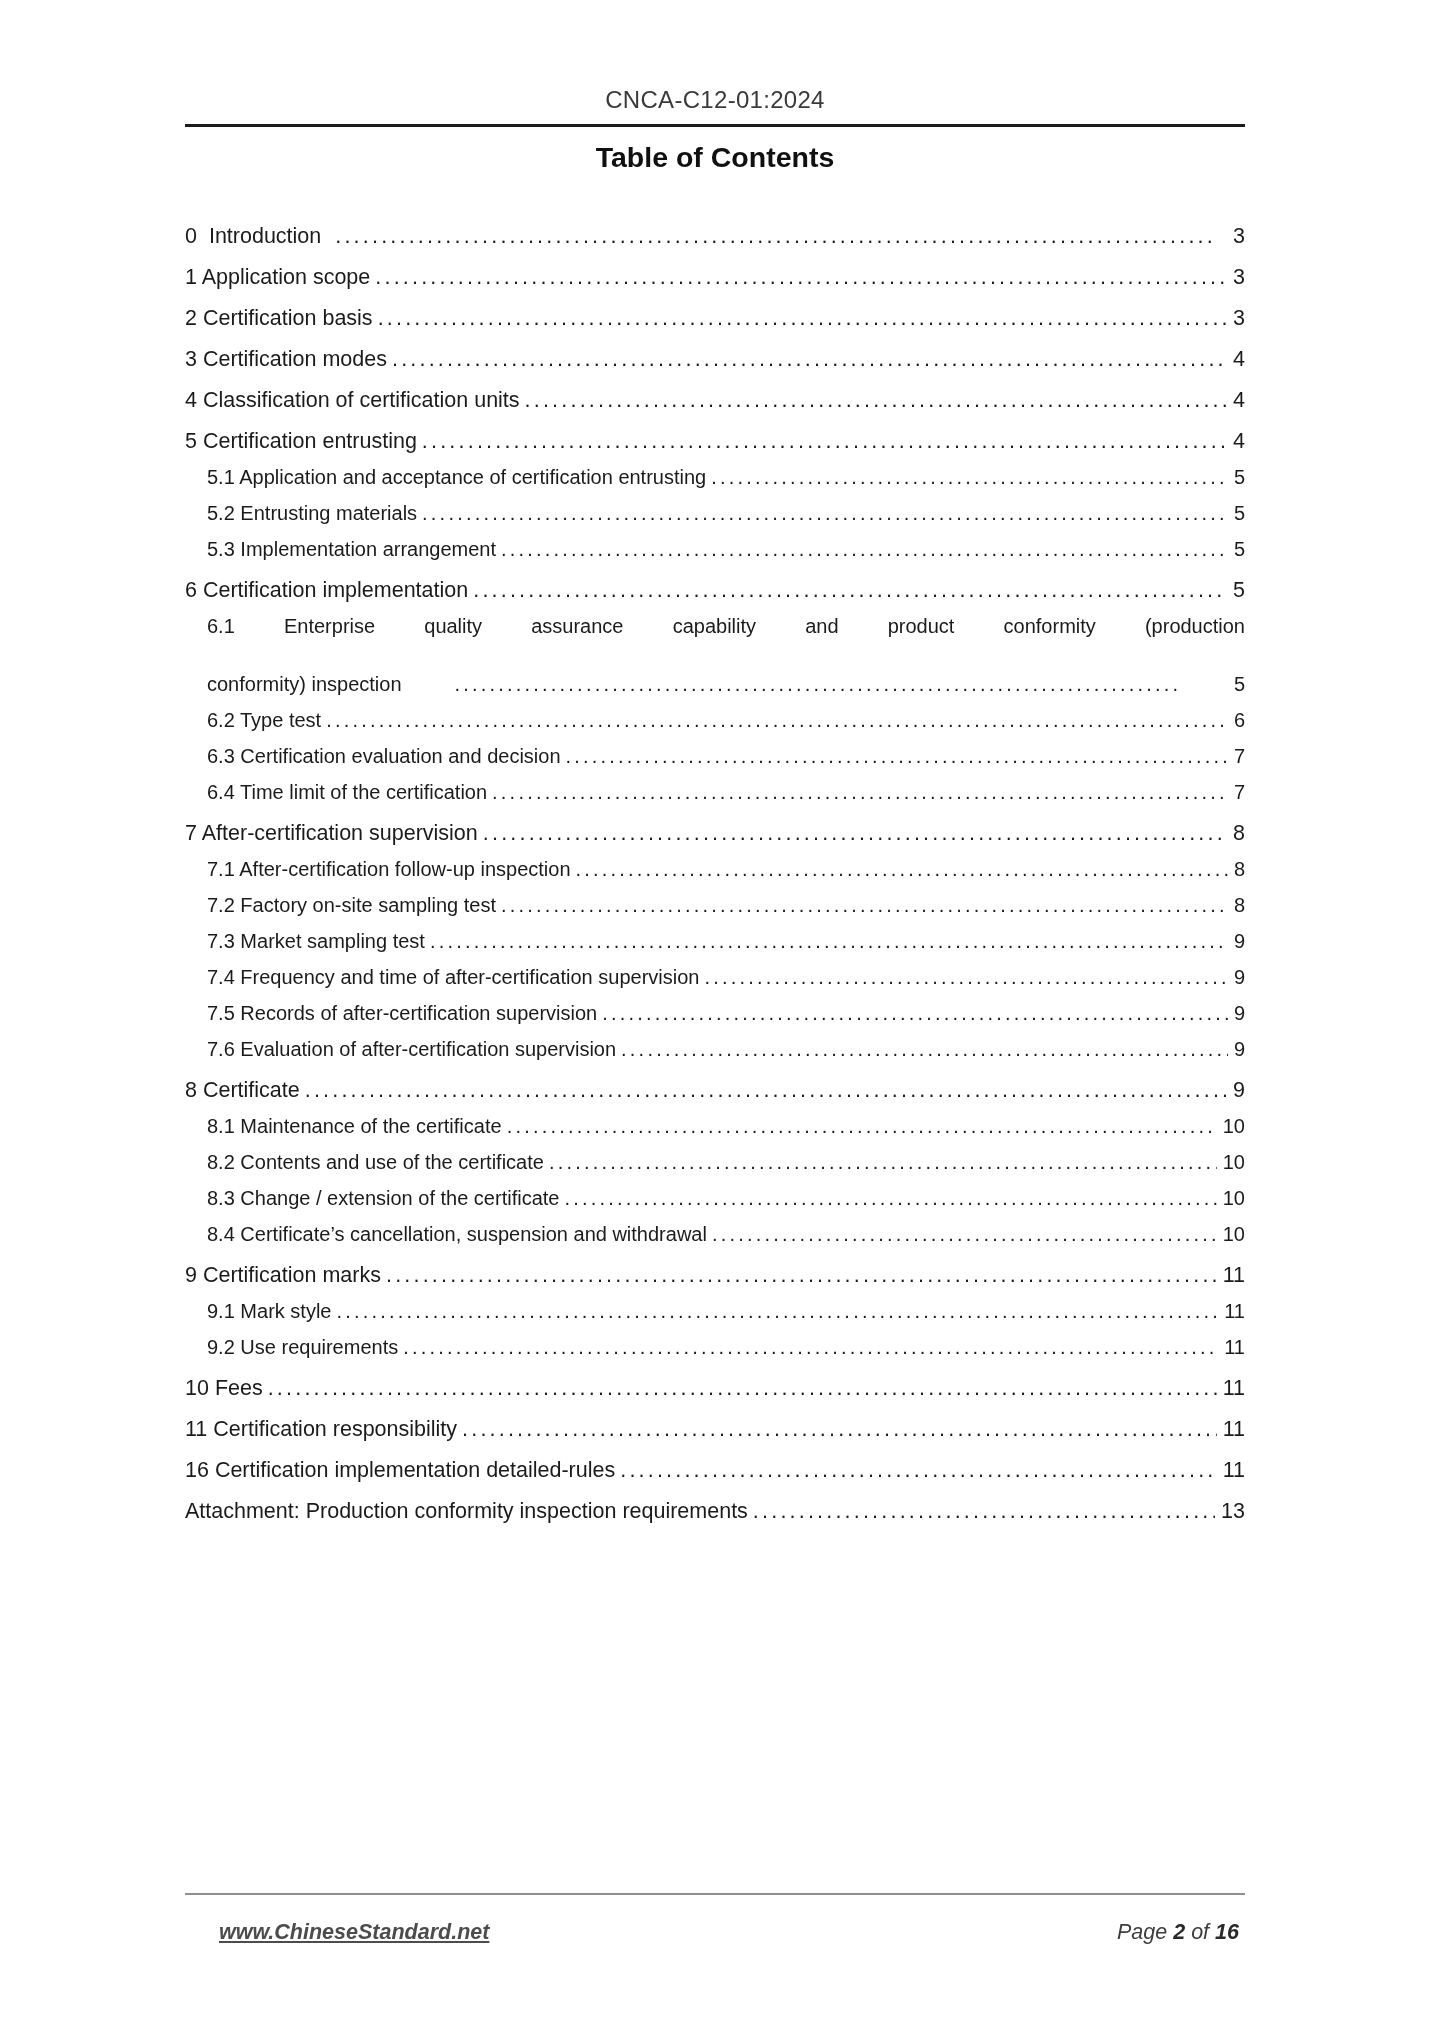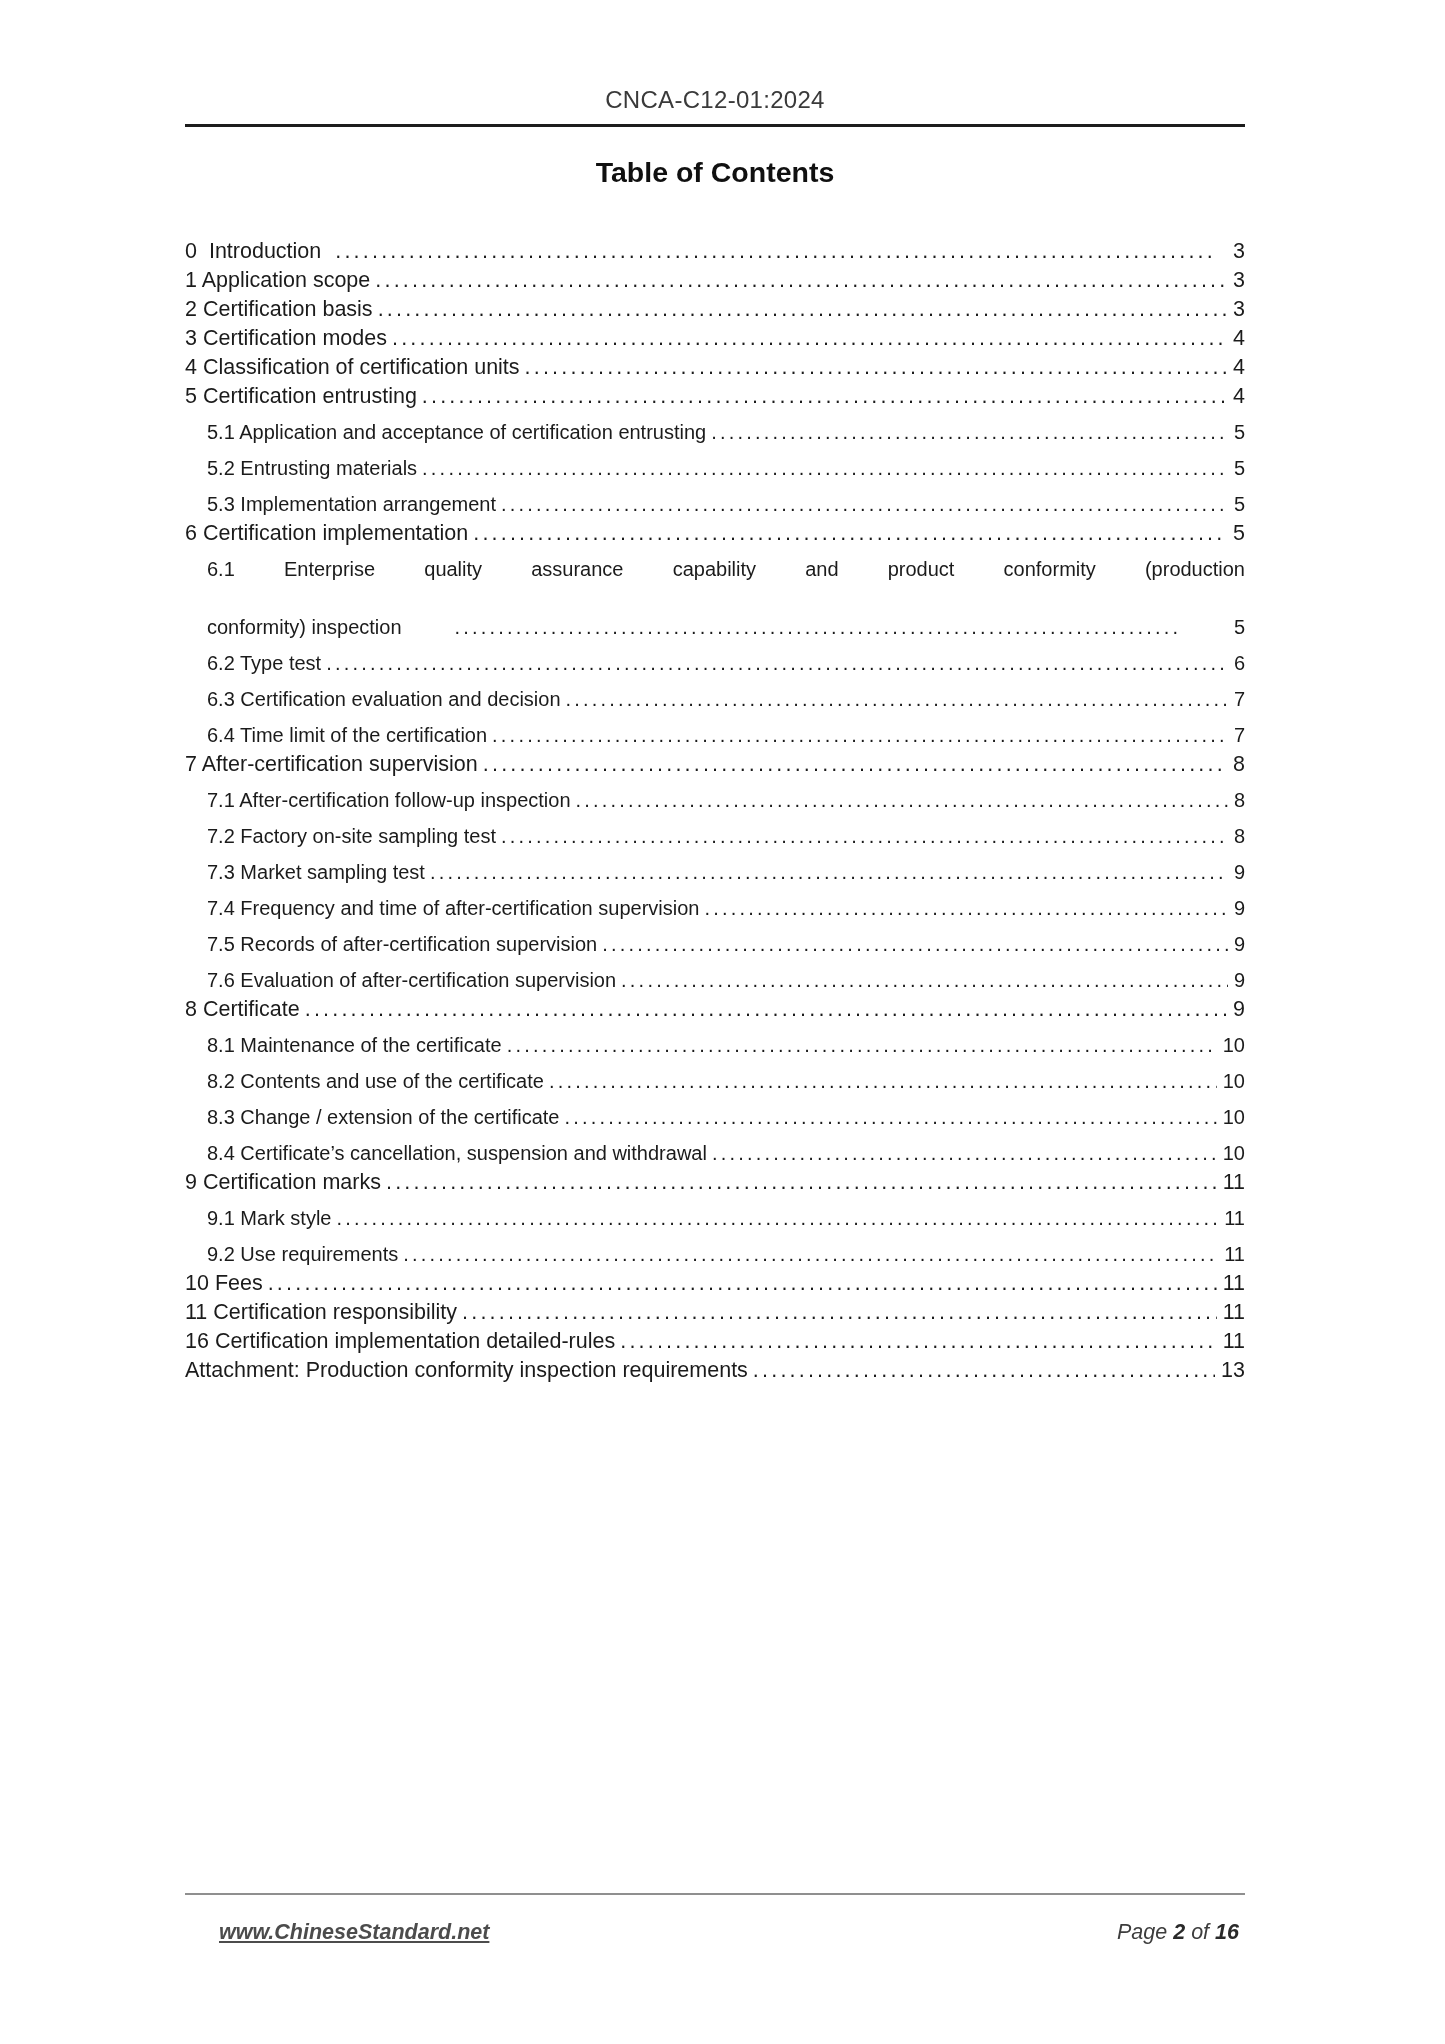--- a/index.html
+++ b/index.html
@@ -25,42 +25,42 @@
     line-height: 24px;
     color: #3a3a3a;
     letter-spacing: 0.3px;
   }
   .header-rule {
     height: 3px;
     background: #1c1c1c;
     margin-top: 12px;
   }
   .page-title {
-    margin-top: 27px;
+    margin-top: 12px;
     text-align: center;
     font-size: 28.5px;
     line-height: 36px;
     font-weight: bold;
     color: #101010;
   }
   .toc { margin-top: 47px; }
   .toc > :first-child { margin-top: 12px; gap: 9px; }
 
   .toc-row {
     display: flex;
     align-items: baseline;
     line-height: 29px;
     font-size: 21.5px;
   }
   .toc-block {
     display: block;
     line-height: 29px;
     font-size: 21.5px;
   }
-  .lv1 { margin-top: 0; }
+  .lv1 { margin-top: 12px; }
   .lv2 { margin-top: 7px; padding-left: 22px; font-size: 20px; }
 
   .toc-label { flex: 0 0 auto; white-space: pre; }
   .toc-dots {
     flex: 1 1 auto;
     overflow: hidden;
     white-space: nowrap;
     margin-left: 5px;
     margin-right: 6px;
     letter-spacing: 3.2px;

